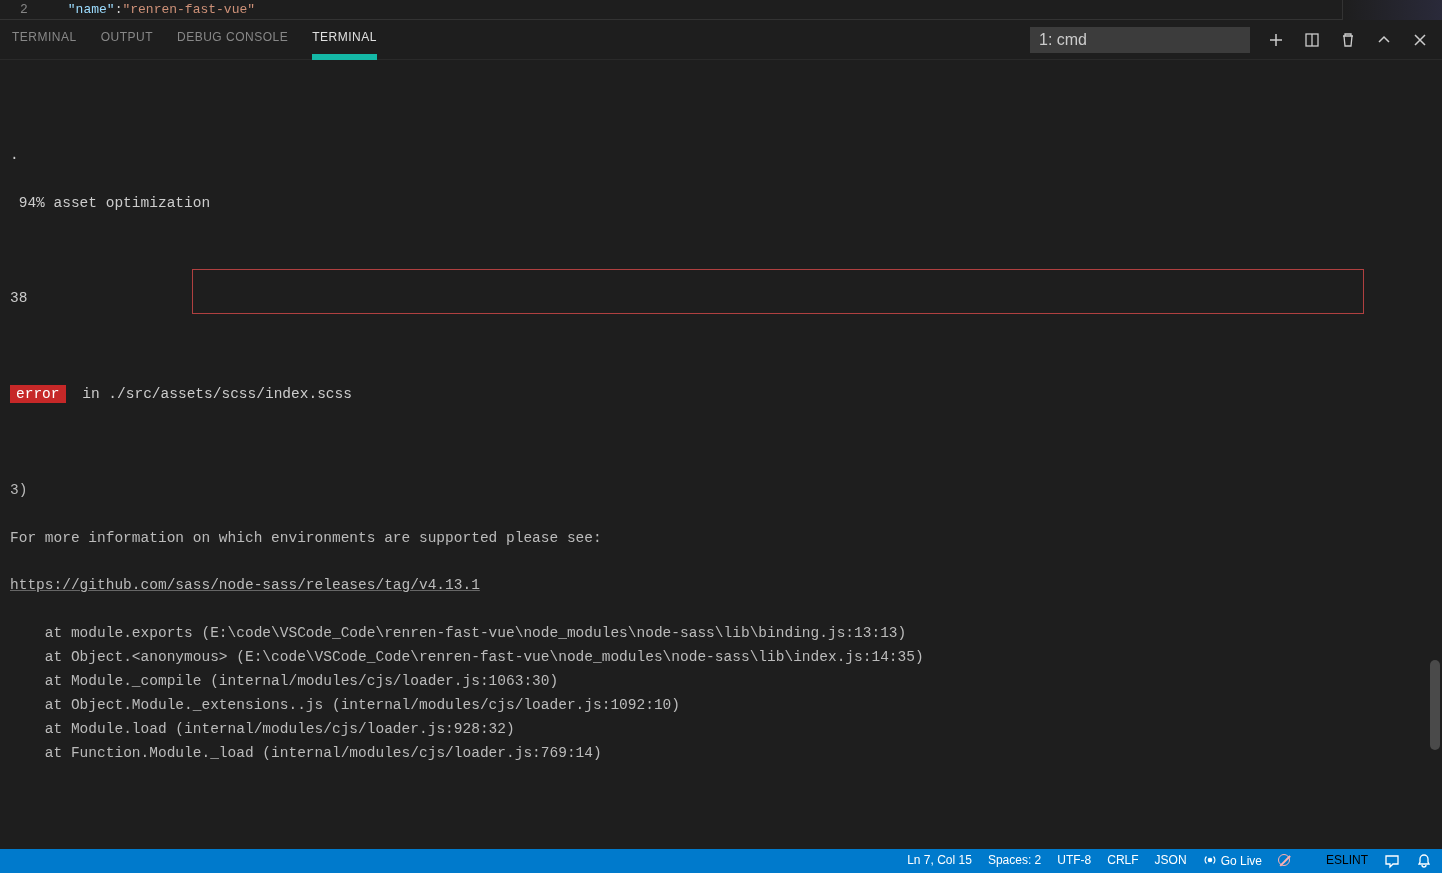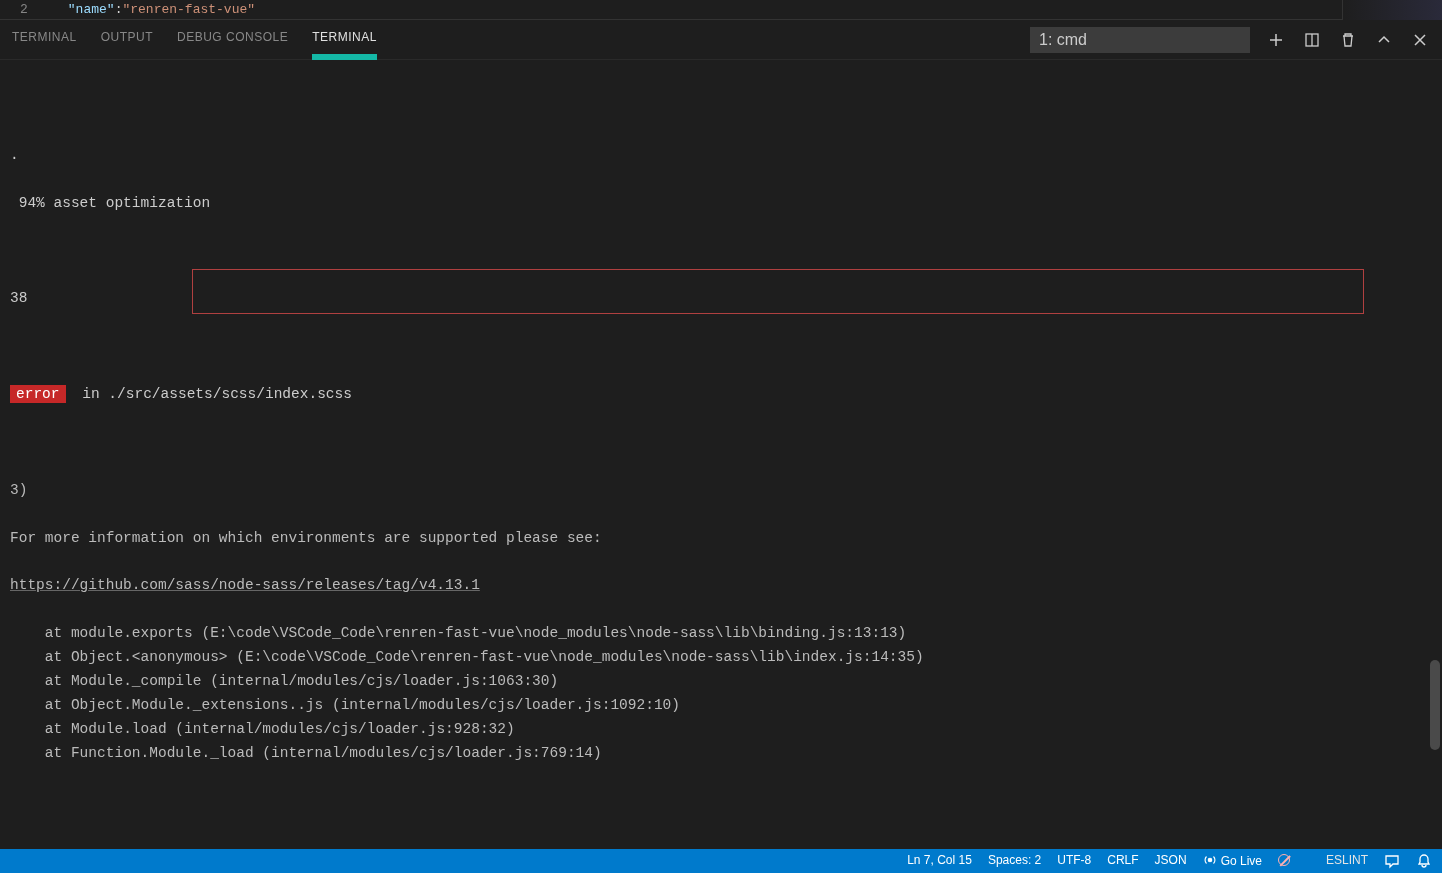--- a/index.html
+++ b/index.html
@@ -133,21 +133,21 @@
   color: #fff;
   display: flex;
   align-items: center;
   font-family: -apple-system, "Segoe UI", sans-serif;
   font-size: 12px;
   padding: 0 10px;
 }
 .status-left { flex: 1; }
 .status-right { display: flex; align-items: flex-start; gap: 16px; }
 .status-item { cursor: pointer; display: flex; align-items: center; gap: 4px; }
-.eslint { color: #e5e5e5; gap: 36px; }
+.eslint { color: #000000; gap: 36px; }
 .eslint-circle {
   width: 12px; height: 12px; border: 1.5px solid #ffb0b0; border-radius: 50%;
   position: relative;
 }
 .eslint-circle::after {
   content: ''; position: absolute; width: 14px; height: 1.5px; background: #ffb0b0;
   transform: rotate(-45deg); top: 5px; left: -1px;
 }
 </style>
 </head>

